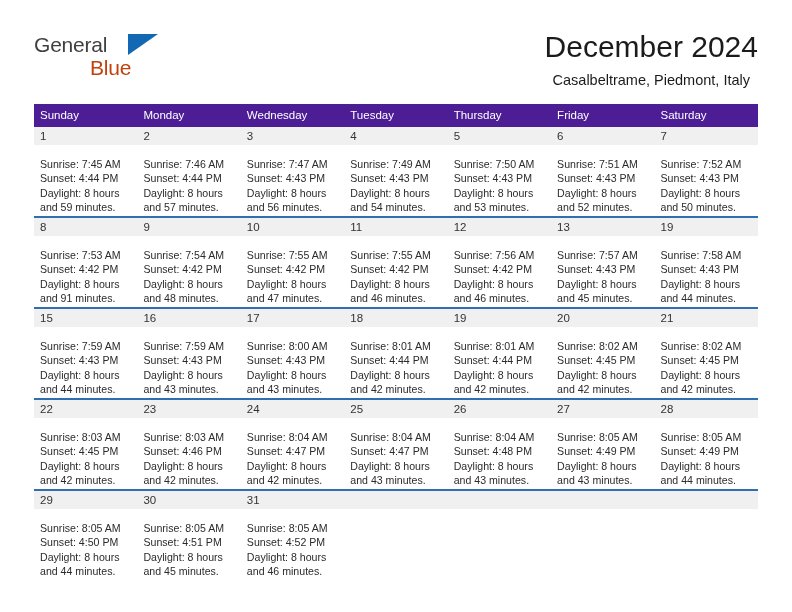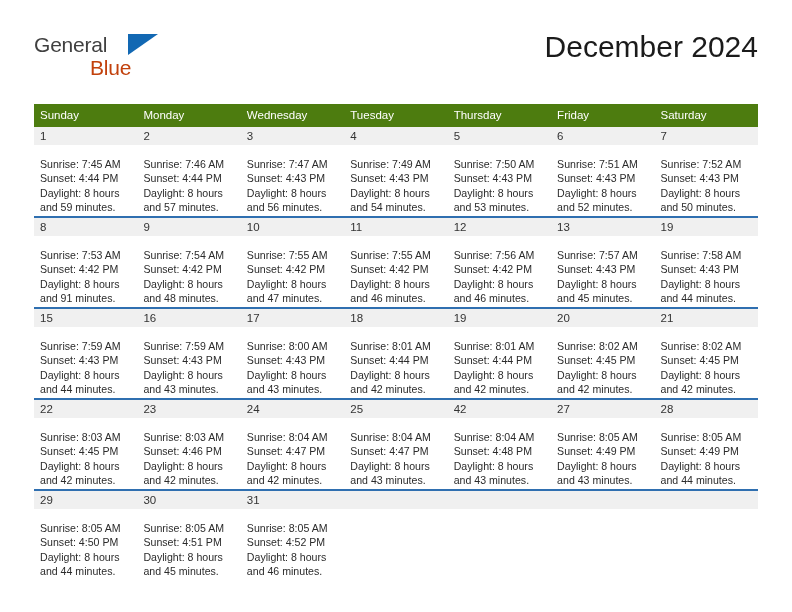--- a/index.html
+++ b/index.html
@@ -89,21 +89,21 @@
 
   
   .calendar {
     position: absolute;
     left: 34px;
     top: 104px;
     width: 724px;
   }
   .weekdays {
     display: flex;
-    background: #4d7c0f;
+    background: #4c1d95;
   }
   .weekday {
     flex: 1 1 0;
     box-sizing: border-box;
     padding: 4px 0 5px 6px;
     font-size: 11.5px;
     line-height: 14px;
     color: #ffffff;
     white-space: nowrap;
   }
@@ -151,20 +151,21 @@
   <div class="top">
 
     <div class="brand">
       <span class="brand-general">General</span>
       <span class="brand-flag"></span>
       <span class="brand-blue">Blue</span>
     </div>
 
     <div class="title-wrap">
       <div class="cal-title">December 2024</div>
+      <div class="cal-subtitle">Casalbeltrame, Piedmont, Italy</div>
     </div>
 
   </div>
 
   <div class="calendar">
 
     <div class="weekdays">
       <div class="weekday">Sunday</div>
       <div class="weekday">Monday</div>
       <div class="weekday">Wednesday</div>
@@ -401,21 +402,21 @@
           <div class="daycell">
             <div class="dnum-band">25</div>
             <div class="dbody">
               <div class="dline">Sunrise: 8:04 AM</div>
               <div class="dline">Sunset: 4:47 PM</div>
               <div class="dline">Daylight: 8 hours</div>
               <div class="dline">and 43 minutes.</div>
             </div>
           </div>
           <div class="daycell">
-            <div class="dnum-band">42</div>
+            <div class="dnum-band">26</div>
             <div class="dbody">
               <div class="dline">Sunrise: 8:04 AM</div>
               <div class="dline">Sunset: 4:48 PM</div>
               <div class="dline">Daylight: 8 hours</div>
               <div class="dline">and 43 minutes.</div>
             </div>
           </div>
           <div class="daycell">
             <div class="dnum-band">27</div>
             <div class="dbody">

